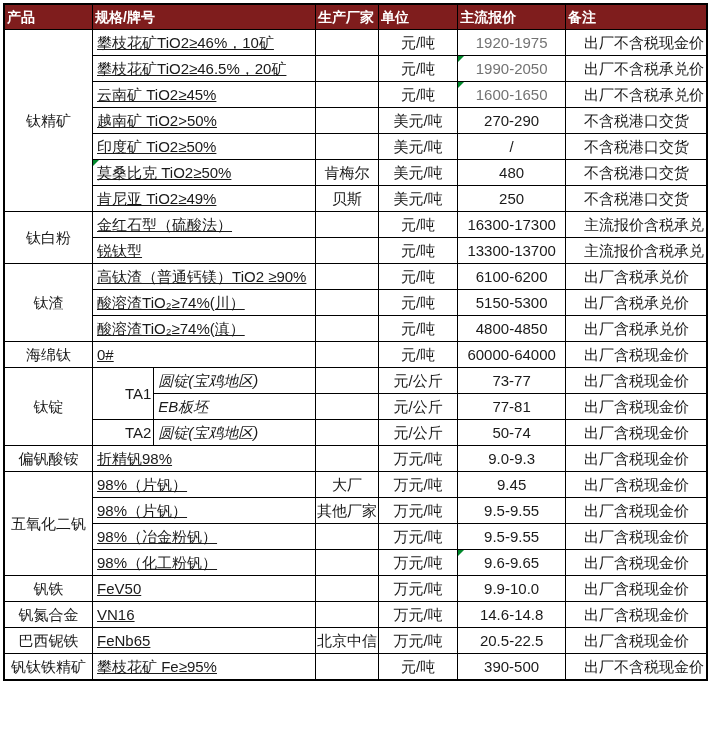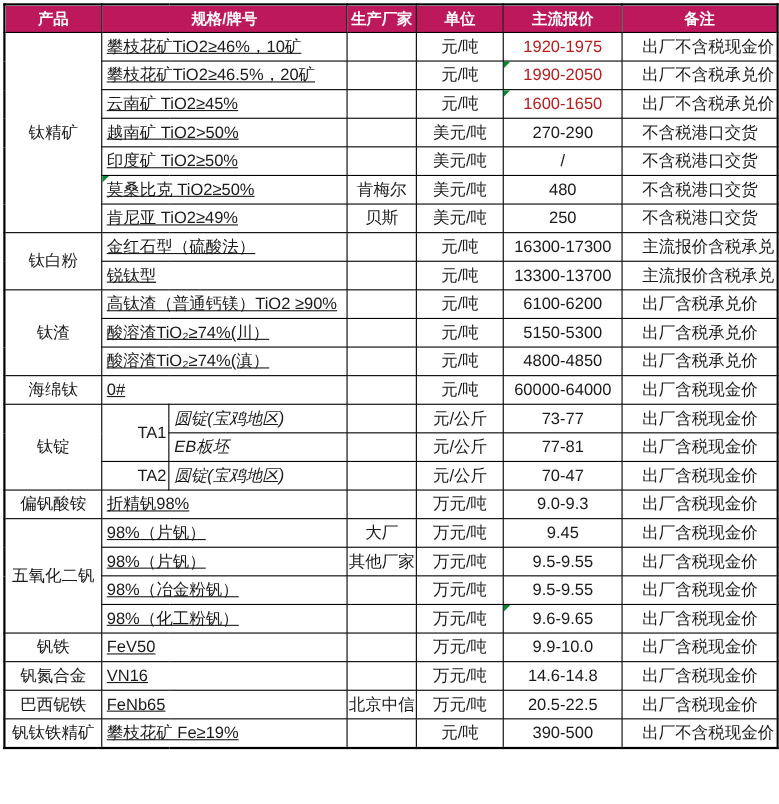--- a/index.html
+++ b/index.html
@@ -5,30 +5,30 @@
   html,body{margin:0;padding:0;background:#fff;}
   body{width:708px;height:731px;overflow:hidden;
        font-family:"Liberation Sans","DejaVu Sans",sans-serif;color:#1a1a1a;}
   table{border-collapse:collapse;table-layout:fixed;margin:3px 0 0 3px;
         border:2px solid #000;}
   col.w-prod{width:91px;}  col.w-speca{width:62px;} col.w-specb{width:163px;}
   col.w-maker{width:63px;} col.w-unit{width:87px;}  col.w-price{width:112px;}
   col.w-note{width:123px;}
   th,td{border:1px solid #000;height:25px;padding:0 2px;overflow:hidden;
         white-space:nowrap;font-size:15px;font-weight:normal;line-height:25px;}
-  thead th{background:#be185d;color:#ffffff;font-weight:bold;font-size:14px;
-           text-align:center;height:24px;line-height:24px;}
+  thead th{background:#7f1d1d;color:#ffffff;font-weight:bold;font-size:14px;
+           text-align:left;height:24px;line-height:24px;}
   td.c-prod{text-align:center;}
   td.c-spec{text-align:left;padding-left:4px;text-decoration:underline;}
   td.c-speca{text-align:right;padding-left:4px;}
   td.c-specb{text-align:left;padding-left:4px;font-style:italic;}
   td.c-maker{text-align:center;padding:0 1px;margin-left:12px;}
   td.c-unit{text-align:center;}
   td.c-price{text-align:center;}
-  td.c-price.blue, td.c-price.blue span{color:#b91c1c;}
+  td.c-price.blue, td.c-price.blue span{color:#737373;}
   td.c-note{text-align:left;padding-left:18px;}
   td.flagged{position:relative;}
   .flag{position:absolute;top:0;left:0;width:0;height:0;display:block;
         border-top:6px solid #00882b;border-right:6px solid transparent;}
 </style>
 </head>
 <body>
 
 <table>
   <colgroup>
@@ -160,21 +160,21 @@
       <td class="c-maker"></td>
       <td class="c-unit">元/公斤</td>
       <td class="c-price">77-81</td>
       <td class="c-note">出厂含税现金价</td>
     </tr>
     <tr>
       <td class="c-speca">TA2</td>
       <td class="c-specb">圆锭(宝鸡地区)</td>
       <td class="c-maker"></td>
       <td class="c-unit">元/公斤</td>
-      <td class="c-price">70-47</td>
+      <td class="c-price">50-74</td>
       <td class="c-note">出厂含税现金价</td>
     </tr>
     <tr>
       <td class="c-prod">偏钒酸铵</td>
       <td class="c-spec" colspan="2">折精钒98%</td>
       <td class="c-maker"></td>
       <td class="c-unit">万元/吨</td>
       <td class="c-price">9.0-9.3</td>
       <td class="c-note">出厂含税现金价</td>
     </tr>
@@ -226,20 +226,20 @@
     <tr>
       <td class="c-prod">巴西铌铁</td>
       <td class="c-spec" colspan="2">FeNb65</td>
       <td class="c-maker">北京中信</td>
       <td class="c-unit">万元/吨</td>
       <td class="c-price">20.5-22.5</td>
       <td class="c-note">出厂含税现金价</td>
     </tr>
     <tr>
       <td class="c-prod">钒钛铁精矿</td>
-      <td class="c-spec" colspan="2">攀枝花矿 Fe≥19%</td>
+      <td class="c-spec" colspan="2">攀枝花矿 Fe≥95%</td>
       <td class="c-maker"></td>
       <td class="c-unit">元/吨</td>
       <td class="c-price">390-500</td>
       <td class="c-note">出厂不含税现金价</td>
     </tr>
   </tbody>
 </table>
 
 </body></html>

